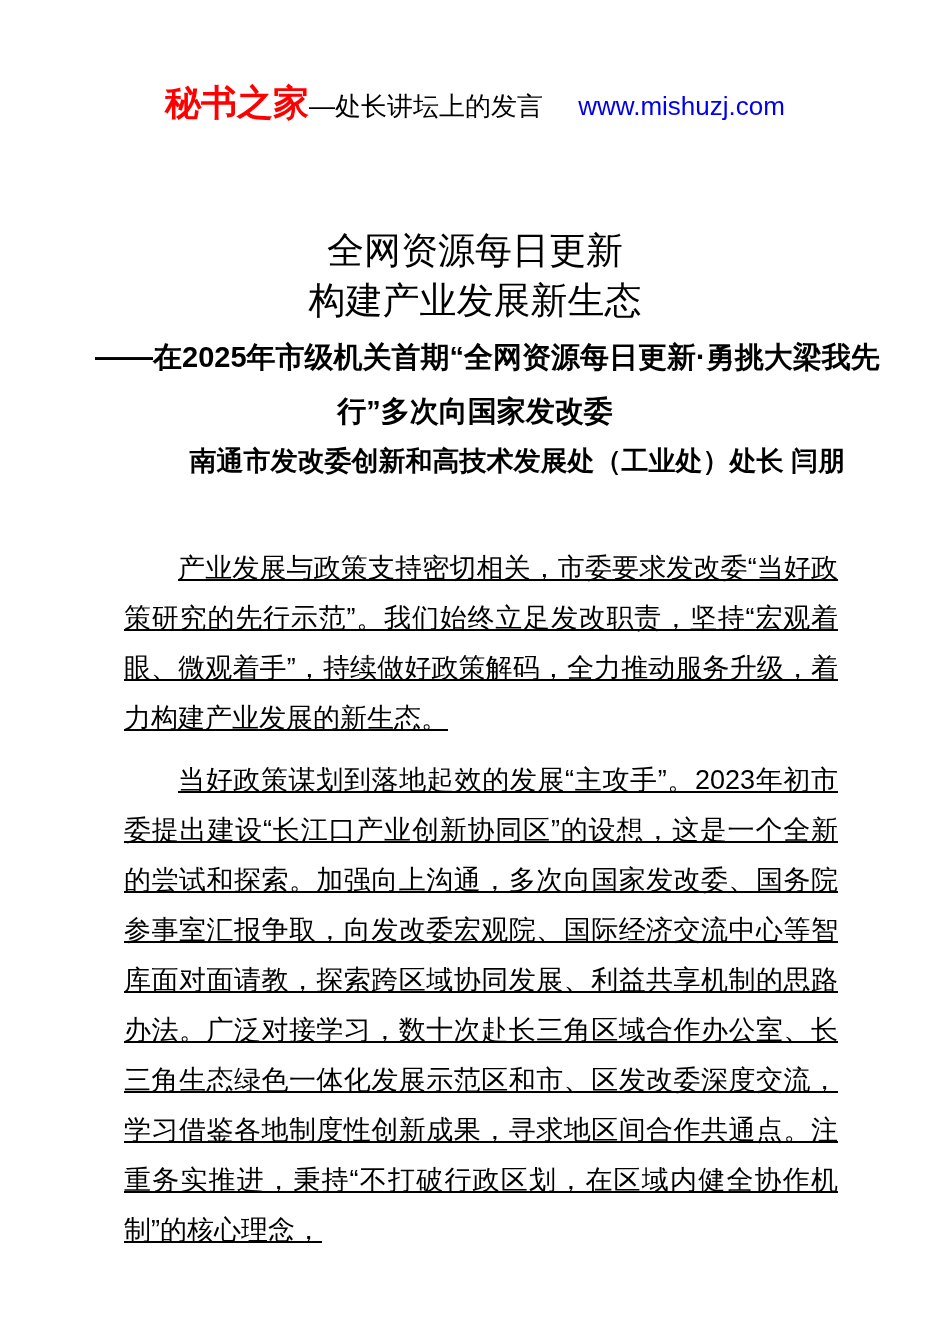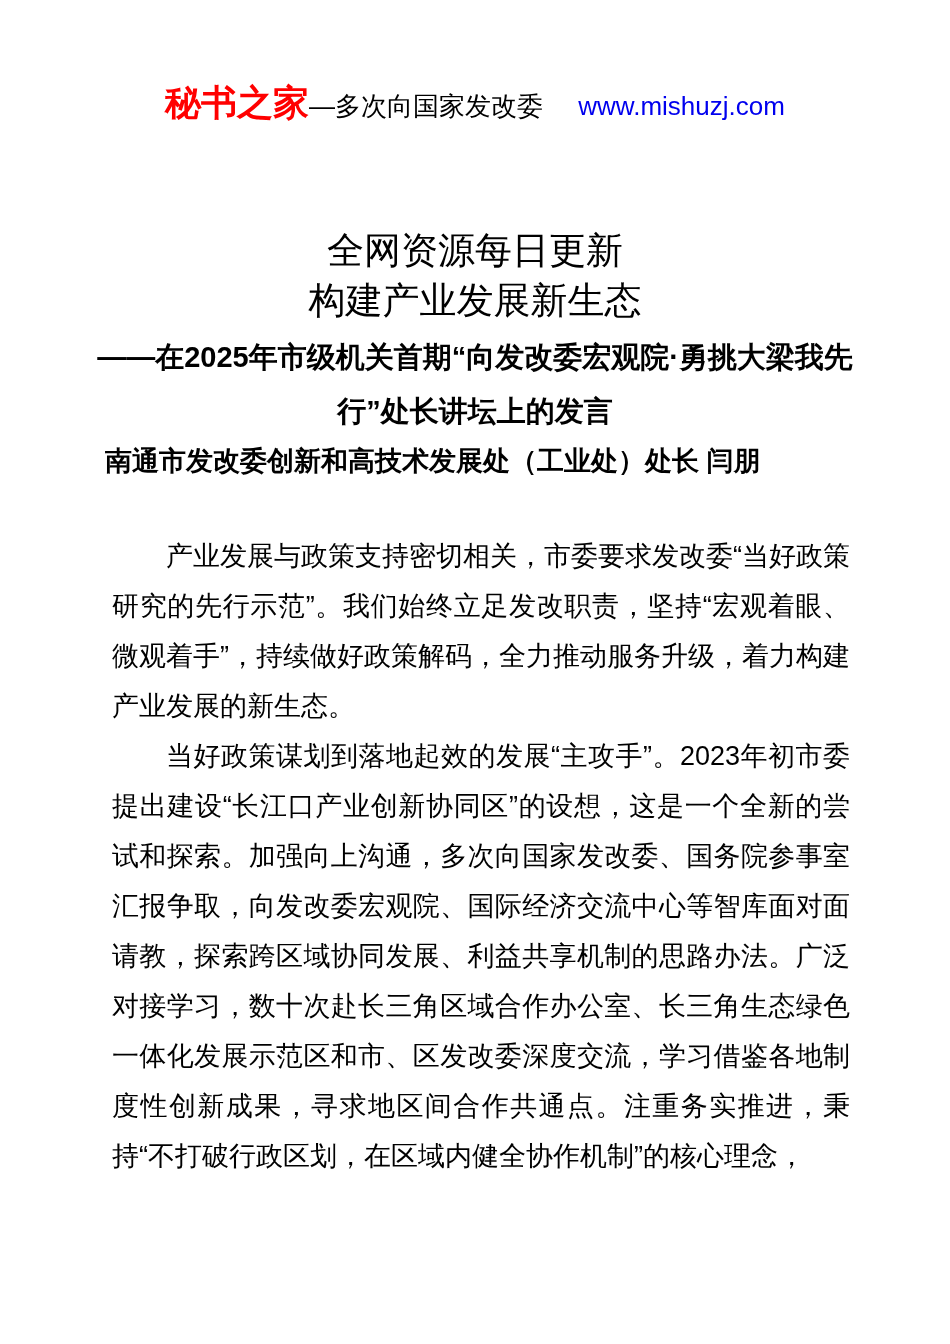--- a/index.html
+++ b/index.html
@@ -64,59 +64,60 @@
     font-weight: 700;
   }
   .subtitle div {
     white-space: nowrap;
   }
   .author {
     position: absolute;
     top: 436px;
     left: 105px;
     width: 740px;
-    text-align: left;
+    text-align: right;
     font-size: 27px;
     line-height: 50px;
     font-weight: 700;
     white-space: nowrap;
   }
   .body-text {
     position: absolute;
     top: 531px;
     left: 112px;
     width: 738px;
     font-size: 27px;
     line-height: 50px;
     text-align: justify;
     text-justify: inter-character;
   }
   .para {
-    margin: 0;
+    margin: 12px;
     padding: 0;
     text-indent: 2em;
+    text-decoration: underline;
   }
 </style>
 </head>
 <body>
 
 <div class="page">
 
   <div class="header">
-    <span class="site-name">秘书之家</span><span class="tagline">—多次向国家发改委 </span><span class="site-url">www.mishuzj.com</span>
+    <span class="site-name">秘书之家</span><span class="tagline">—处长讲坛上的发言 </span><span class="site-url">www.mishuzj.com</span>
   </div>
 
   <div class="title">
     <div>全网资源每日更新</div>
     <div>构建产业发展新生态</div>
   </div>
 
   <div class="subtitle">
-    <div>——在2025年市级机关首期“向发改委宏观院·勇挑大梁我先</div>
-    <div>行”处长讲坛上的发言</div>
+    <div>——在2025年市级机关首期“全网资源每日更新·勇挑大梁我先</div>
+    <div>行”多次向国家发改委</div>
   </div>
 
   <div class="author">南通市发改委创新和高技术发展处（工业处）处长 闫朋</div>
 
   <div class="body-text">
     <p class="para">产业发展与政策支持密切相关，市委要求发改委“当好政策研究的先行示范”。我们始终立足发改职责，坚持“宏观着眼、微观着手”，持续做好政策解码，全力推动服务升级，着力构建产业发展的新生态。</p>
     <p class="para">当好政策谋划到落地起效的发展“主攻手”。2023年初市委提出建设“长江口产业创新协同区”的设想，这是一个全新的尝试和探索。加强向上沟通，多次向国家发改委、国务院参事室汇报争取，向发改委宏观院、国际经济交流中心等智库面对面请教，探索跨区域协同发展、利益共享机制的思路办法。广泛对接学习，数十次赴长三角区域合作办公室、长三角生态绿色一体化发展示范区和市、区发改委深度交流，学习借鉴各地制度性创新成果，寻求地区间合作共通点。注重务实推进，秉持“不打破行政区划，在区域内健全协作机制”的核心理念，</p>
   </div>
 
 </div>

